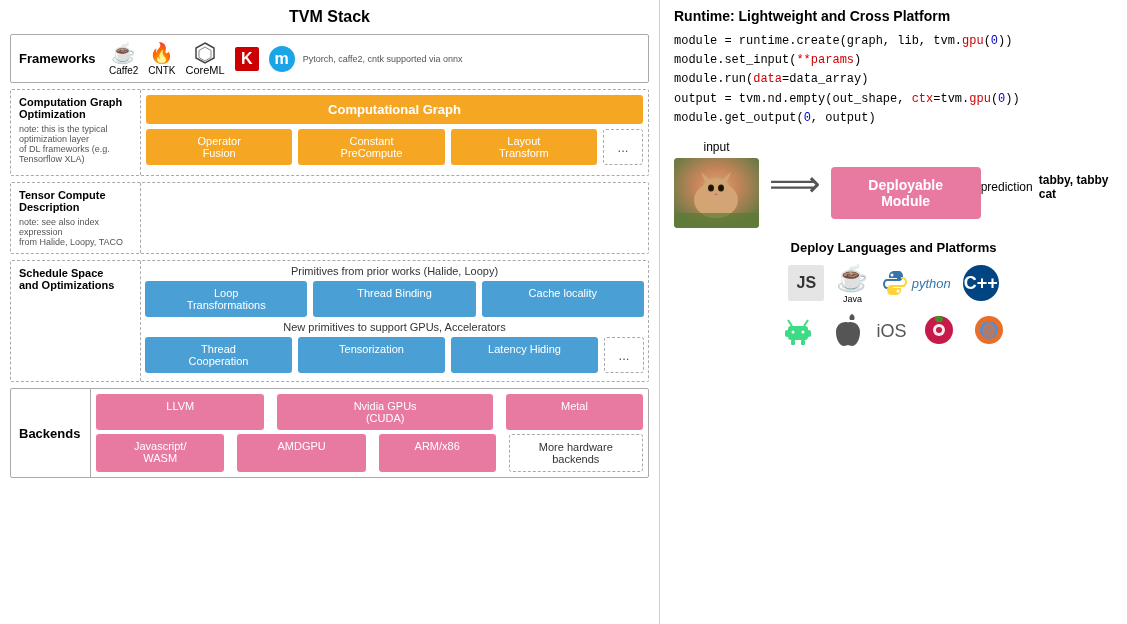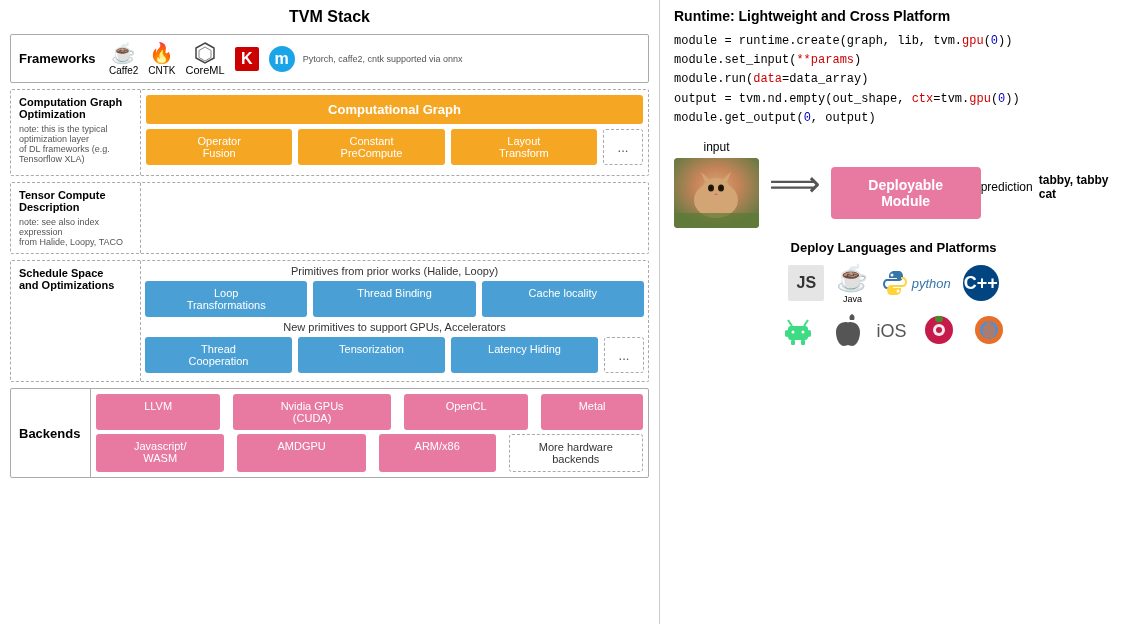--- a/index.html
+++ b/index.html
@@ -161,21 +161,20 @@
       </div>
     </div>
 
     <div class="backends-row">
       <div class="backends-label">Backends</div>
       <div class="backends-content">
         <div class="backends-grid">
           <div class="backends-row-inner">
             <div class="pink-box" style="flex:1;">LLVM</div>
             <div class="pink-box" style="flex:1.3;">Nvidia GPUs<br>(CUDA)</div>
-            <div class="pink-box" style="flex:1;">OpenCL</div>
             <div class="pink-box" style="flex:0.8;">Metal</div>
           </div>
           <div class="backends-row-inner">
             <div class="pink-box" style="flex:1;">Javascript/<br>WASM</div>
             <div class="pink-box" style="flex:1;">AMDGPU</div>
             <div class="pink-box" style="flex:0.9;">ARM/x86</div>
             <div class="more-backends">More hardware backends</div>
           </div>
         </div>
       </div>

